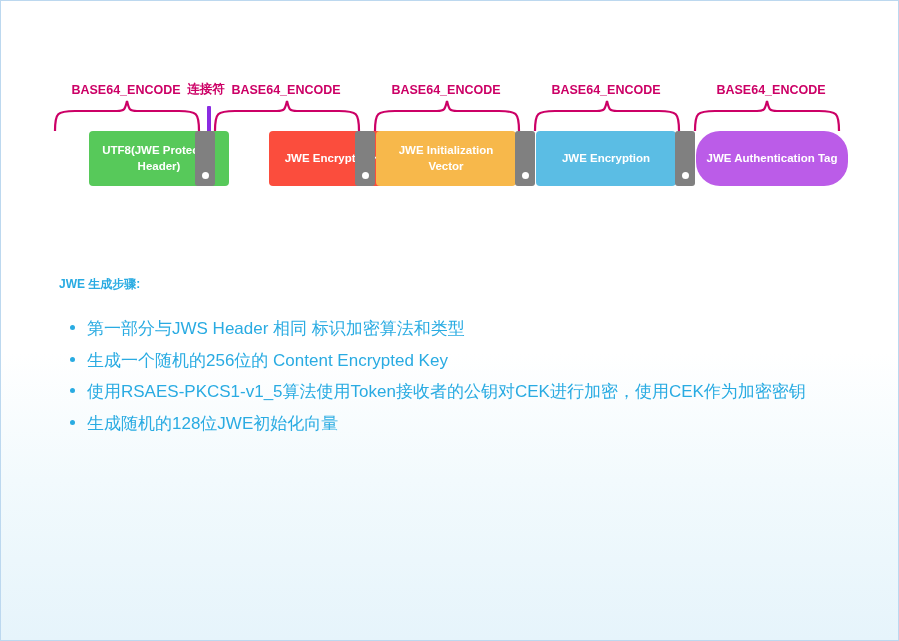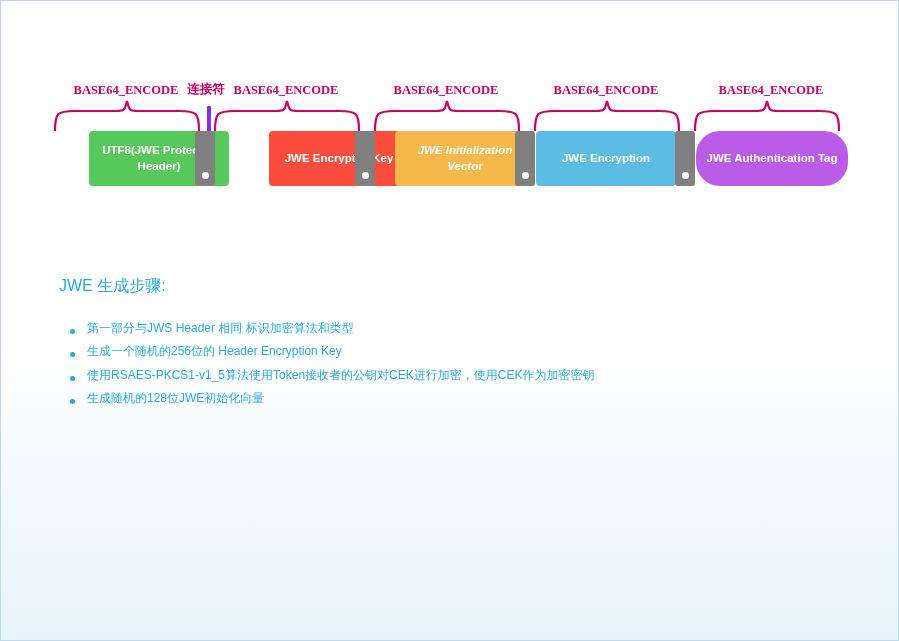--- a/index.html
+++ b/index.html
@@ -30,21 +30,20 @@
     width: 899px;
     height: 215px;
   }
   .brace-label {
     position: absolute;
     font-size: 12.5px;
     font-weight: bold;
     color: #c2185b;
     white-space: nowrap;
     text-align: center;
-    font-family: Liberation Serif, serif;
   }
   .brace-label.magenta { color: #cc0066; }
   .brace-svg {
     position: absolute;
     top: 98px;
   }
   .segment {
     position: absolute;
     top: 130px;
     height: 55px;
@@ -90,33 +89,33 @@
 
   
   #content {
     position: absolute;
     left: 58px;
     top: 275px;
     width: 810px;
     color: #29abe2;
   }
   #content h2 {
-    font-size: 16px;
-    font-weight: normal;
+    font-size: 12px;
+    font-weight: bold;
     margin: 0 0 22px 0;
     color: #29abe2;
   }
   ul.steps {
     margin: 0;
     padding: 0 0 0 28px;
     list-style: none;
   }
   ul.steps li {
     position: relative;
-    font-size: 12px;
+    font-size: 17px;
     line-height: 1.62;
     margin-bottom: 4px;
     color: #29abe2;
   }
   ul.steps li::before {
     content: "";
     position: absolute;
     left: -17px;
     top: 10px;
     width: 5px;
@@ -164,21 +163,21 @@
         <span class="dot"></span>
       </div>
 
     <div class="segment" style="left:229px; width:140px; background:#fb4d3d;margin-left:39px;">
       <span>JWE Encrypted Key</span>
     </div>
     <div class="dot-box" style="left:354px;">
         <span class="dot"></span>
       </div>
 
-    <div class="segment" style="left:394px; width:140px; background:#f7b84b;font-style:italic;">
+    <div class="segment" style="left:375px; width:140px; background:#f7b84b;">
       <span>JWE Initialization Vector</span>
     </div>
     <div class="dot-box" style="left:514px;">
         <span class="dot"></span>
       </div>
 
     <div class="segment" style="left:535px; width:140px; background:#5bbde4;">
       <span>JWE Encryption</span>
     </div>
     <div class="dot-box" style="left:674px;">
@@ -187,19 +186,19 @@
 
     <div class="segment" style="left:695px; width:152px; background:#bb5ce8;border-radius:24px;">
       <span>JWE Authentication Tag</span>
     </div>
   </div>
 
   <div id="content">
     <h2>JWE 生成步骤:</h2>
     <ul class="steps">
       <li>第一部分与JWS Header 相同 标识加密算法和类型</li>
-      <li>生成一个随机的256位的 Header Encryption Key</li>
+      <li>生成一个随机的256位的 Content Encrypted Key</li>
       <li>使用RSAES-PKCS1-v1_5算法使用Token接收者的公钥对CEK进行加密，使用CEK作为加密密钥</li>
       <li>生成随机的128位JWE初始化向量</li>
     </ul>
   </div>
 
 </div>
 
 </body></html>

